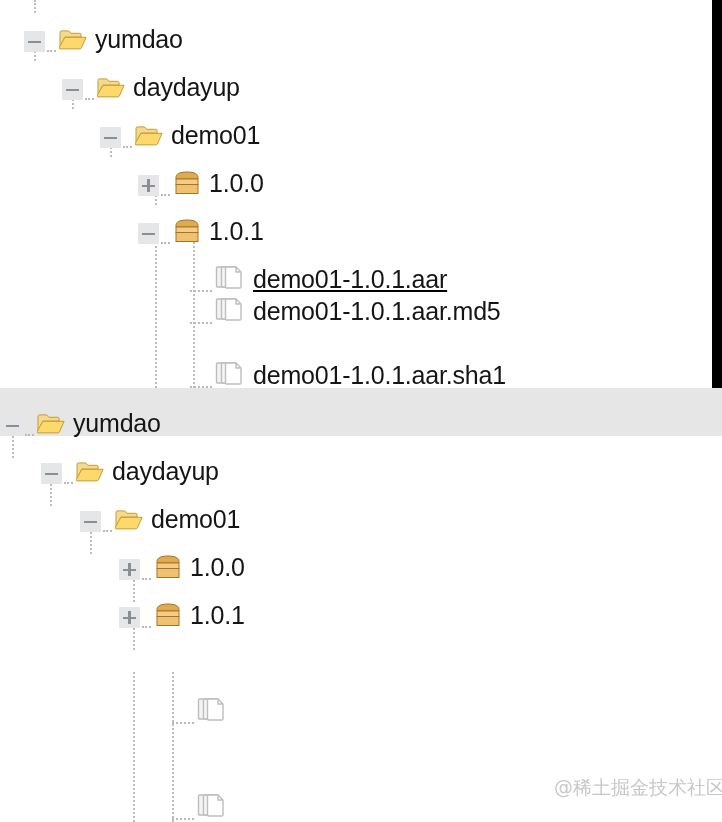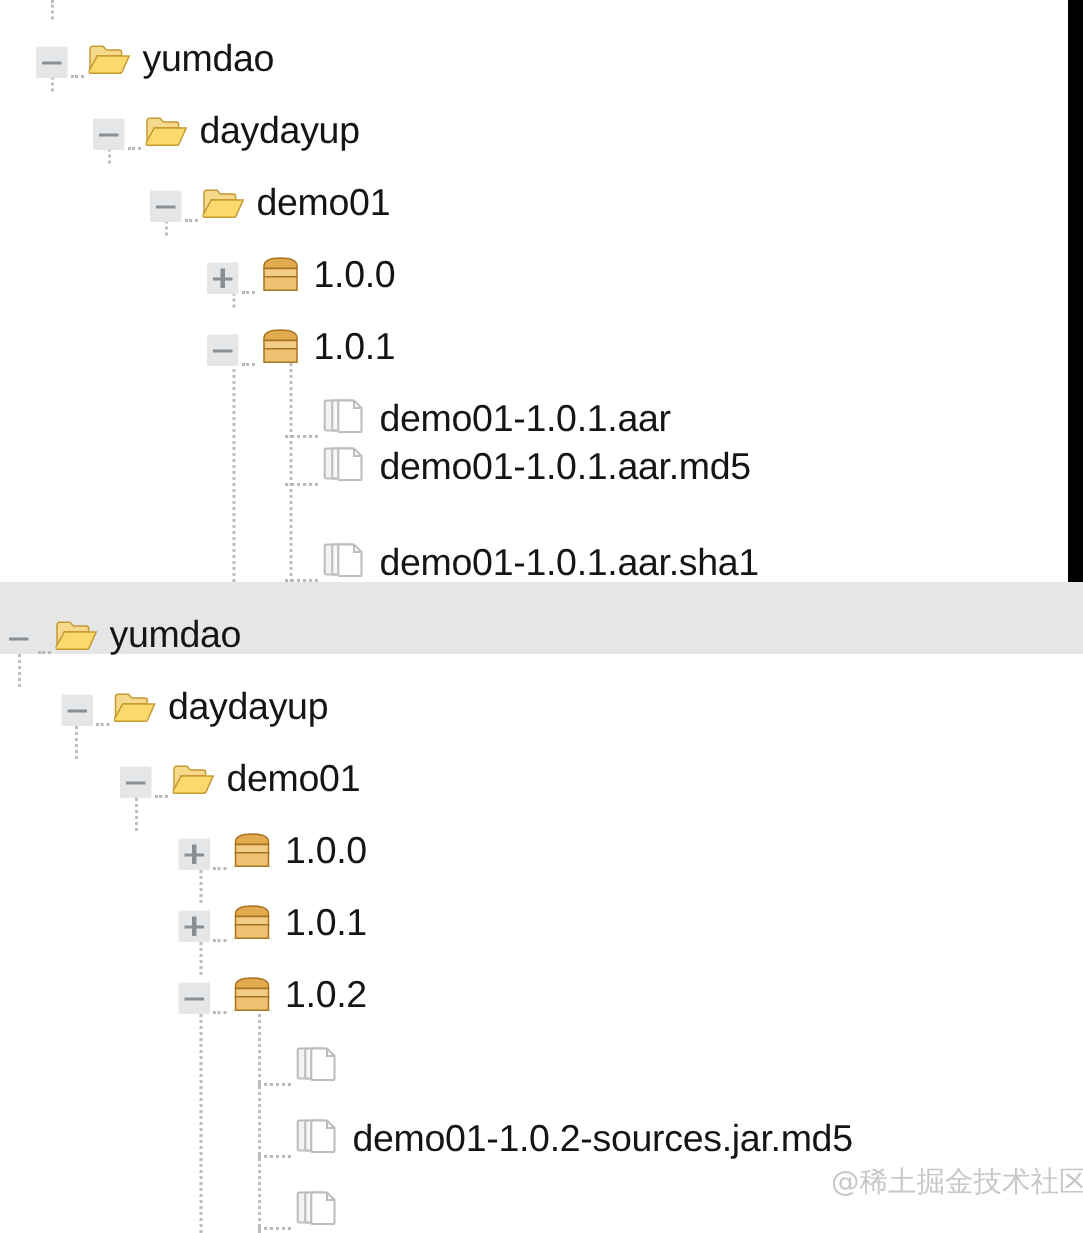--- a/index.html
+++ b/index.html
@@ -218,21 +218,21 @@
             <svg class="icon pkg" viewBox="0 0 28 26">
     <path d="M3 7.5 C3 4.2 6.2 2 14 2 C21.8 2 25 4.2 25 7.5 L25 9 L3 9 Z" fill="#e0ab4e" stroke="#a9741f" stroke-width="1"></path>
     <rect x="3" y="9" width="22" height="5.5" fill="#f2cd86" stroke="#a9741f" stroke-width="1"></rect>
     <rect x="3" y="14.5" width="22" height="9" fill="#eec173" stroke="#a9741f" stroke-width="1"></rect>
   </svg>
           </span>
           <span class="label">1.0.1</span>
         </div>
       </div>
       <div class="row" style="top: 244px;">
-        <div class="row-inner" style="margin-left: 190px;">
+        <div class="row-inner" style="margin-left: 190px; text-decoration: underline;">
           <div class="connector long"></div>
           <span style="display: flex; align-items: center;">
             <svg class="icon file" viewBox="0 0 30 28">
     <rect x="1.5" y="3" width="14" height="20" rx="1" fill="#f3f3f3" stroke="#bdbdbd" stroke-width="1.4"></rect>
     <rect x="6.5" y="3" width="14" height="20" rx="1" fill="#f7f7f7" stroke="#bdbdbd" stroke-width="1.4"></rect>
     <path d="M11.5 3 h9.5 l5 5 v15 a1 1 0 0 1 -1 1 h-13.5 a1 1 0 0 1 -1 -1 v-19 a1 1 0 0 1 1 -1 z" fill="#ffffff" stroke="#bdbdbd" stroke-width="1.4"></path>
     <path d="M21 3 v5 h5" fill="none" stroke="#bdbdbd" stroke-width="1.4"></path>
   </svg>
           </span>
           <span class="label">demo01-1.0.1.aar</span>
@@ -337,61 +337,33 @@
           <span style="display: flex; align-items: center;">
             <svg class="icon pkg" viewBox="0 0 28 26">
     <path d="M3 7.5 C3 4.2 6.2 2 14 2 C21.8 2 25 4.2 25 7.5 L25 9 L3 9 Z" fill="#e0ab4e" stroke="#a9741f" stroke-width="1"></path>
     <rect x="3" y="9" width="22" height="5.5" fill="#f2cd86" stroke="#a9741f" stroke-width="1"></rect>
     <rect x="3" y="14.5" width="22" height="9" fill="#eec173" stroke="#a9741f" stroke-width="1"></rect>
   </svg>
           </span>
           <span class="label">1.0.1</span>
         </div>
       </div>
-      <div class="row" style="top: 240px;">
-        <div class="row-inner" style="margin-left: 119px;">
-          <div class="toggle"></div>
-          <div class="connector"></div>
-          <span style="display: flex; align-items: center;">
-            <svg class="icon pkg" viewBox="0 0 28 26">
-    <path d="M3 7.5 C3 4.2 6.2 2 14 2 C21.8 2 25 4.2 25 7.5 L25 9 L3 9 Z" fill="#e0ab4e" stroke="#a9741f" stroke-width="1"></path>
-    <rect x="3" y="9" width="22" height="5.5" fill="#f2cd86" stroke="#a9741f" stroke-width="1"></rect>
-    <rect x="3" y="14.5" width="22" height="9" fill="#eec173" stroke="#a9741f" stroke-width="1"></rect>
-  </svg>
-          </span>
-          <span class="label">1.0.2</span>
-        </div>
-      </div>
       <div class="row" style="top: 288px;">
         <div class="row-inner" style="margin-left: 172px;">
           <div class="connector long"></div>
           <span style="display: flex; align-items: center;">
             <svg class="icon file" viewBox="0 0 30 28">
     <rect x="1.5" y="3" width="14" height="20" rx="1" fill="#f3f3f3" stroke="#bdbdbd" stroke-width="1.4"></rect>
     <rect x="6.5" y="3" width="14" height="20" rx="1" fill="#f7f7f7" stroke="#bdbdbd" stroke-width="1.4"></rect>
     <path d="M11.5 3 h9.5 l5 5 v15 a1 1 0 0 1 -1 1 h-13.5 a1 1 0 0 1 -1 -1 v-19 a1 1 0 0 1 1 -1 z" fill="#ffffff" stroke="#bdbdbd" stroke-width="1.4"></path>
     <path d="M21 3 v5 h5" fill="none" stroke="#bdbdbd" stroke-width="1.4"></path>
   </svg>
           </span>
         </div>
       </div>
-      <div class="row" style="top: 336px;">
-        <div class="row-inner" style="margin-left: 172px;">
-          <div class="connector long"></div>
-          <span style="display: flex; align-items: center;">
-            <svg class="icon file" viewBox="0 0 30 28">
-    <rect x="1.5" y="3" width="14" height="20" rx="1" fill="#f3f3f3" stroke="#bdbdbd" stroke-width="1.4"></rect>
-    <rect x="6.5" y="3" width="14" height="20" rx="1" fill="#f7f7f7" stroke="#bdbdbd" stroke-width="1.4"></rect>
-    <path d="M11.5 3 h9.5 l5 5 v15 a1 1 0 0 1 -1 1 h-13.5 a1 1 0 0 1 -1 -1 v-19 a1 1 0 0 1 1 -1 z" fill="#ffffff" stroke="#bdbdbd" stroke-width="1.4"></path>
-    <path d="M21 3 v5 h5" fill="none" stroke="#bdbdbd" stroke-width="1.4"></path>
-  </svg>
-          </span>
-          <span class="label">demo01-1.0.2-sources.jar.md5</span>
-        </div>
-      </div>
       <div class="row" style="top: 384px;">
         <div class="row-inner" style="margin-left: 172px;">
           <div class="connector long"></div>
           <span style="display: flex; align-items: center;">
             <svg class="icon file" viewBox="0 0 30 28">
     <rect x="1.5" y="3" width="14" height="20" rx="1" fill="#f3f3f3" stroke="#bdbdbd" stroke-width="1.4"></rect>
     <rect x="6.5" y="3" width="14" height="20" rx="1" fill="#f7f7f7" stroke="#bdbdbd" stroke-width="1.4"></rect>
     <path d="M11.5 3 h9.5 l5 5 v15 a1 1 0 0 1 -1 1 h-13.5 a1 1 0 0 1 -1 -1 v-19 a1 1 0 0 1 1 -1 z" fill="#ffffff" stroke="#bdbdbd" stroke-width="1.4"></path>
     <path d="M21 3 v5 h5" fill="none" stroke="#bdbdbd" stroke-width="1.4"></path>
   </svg>

